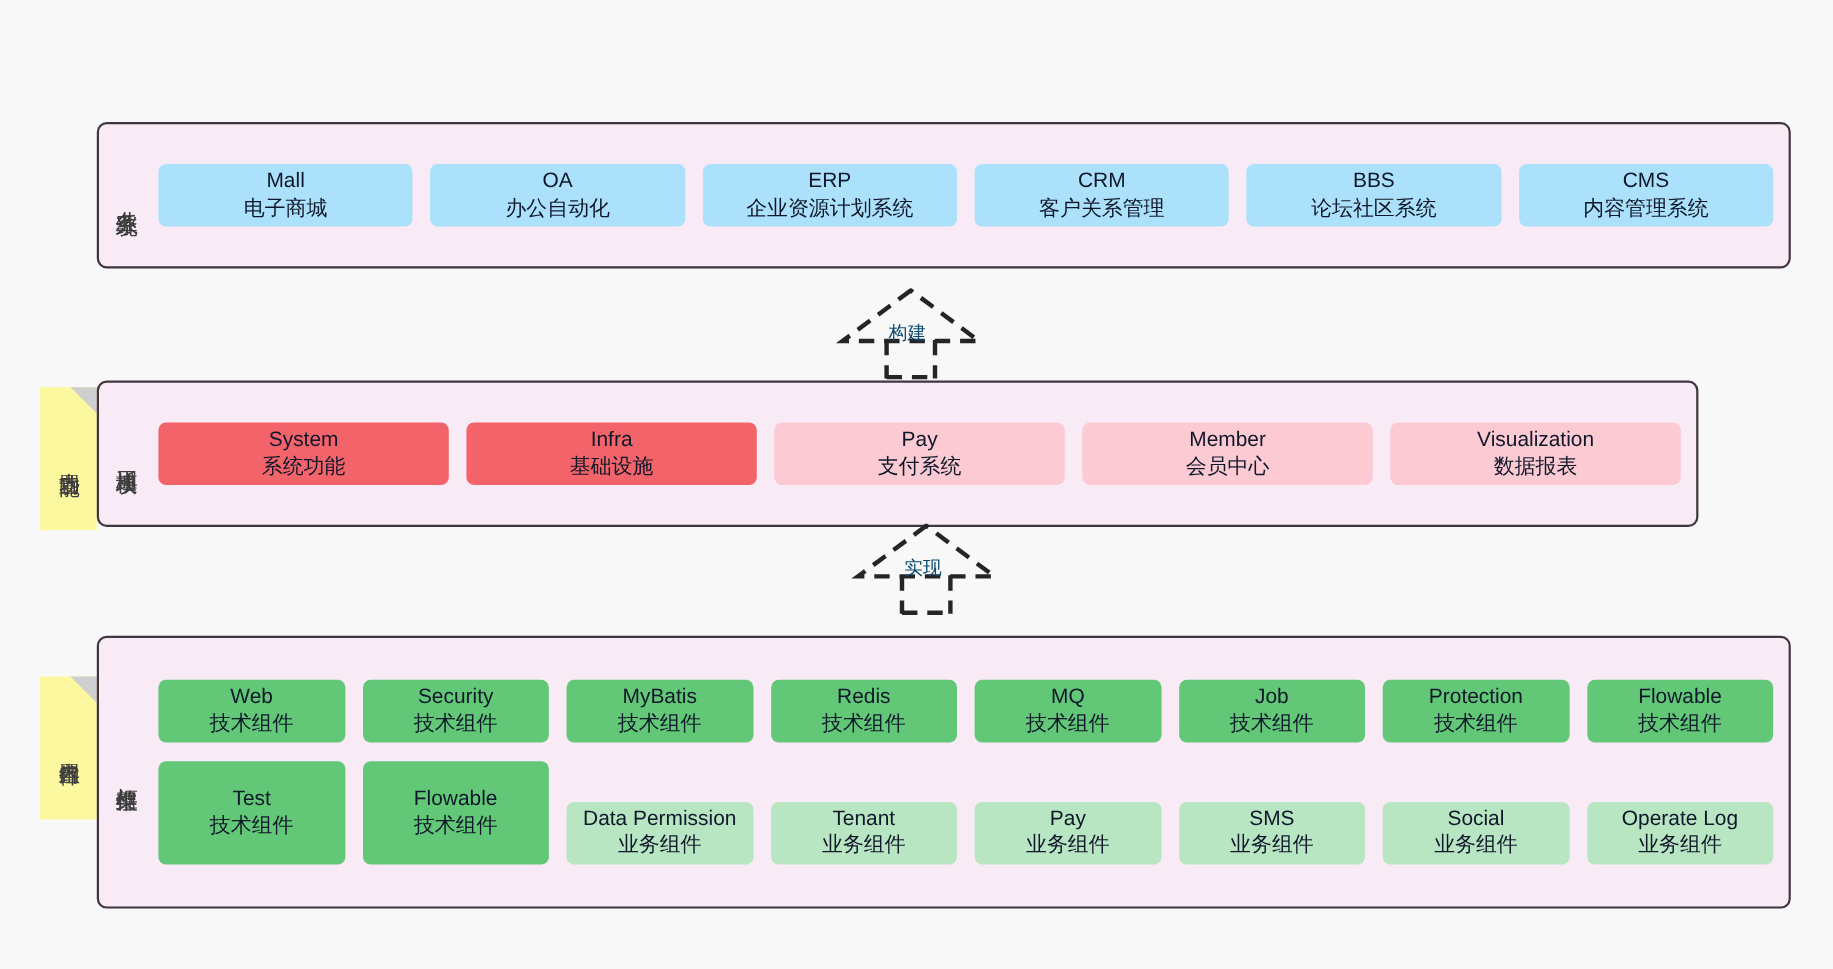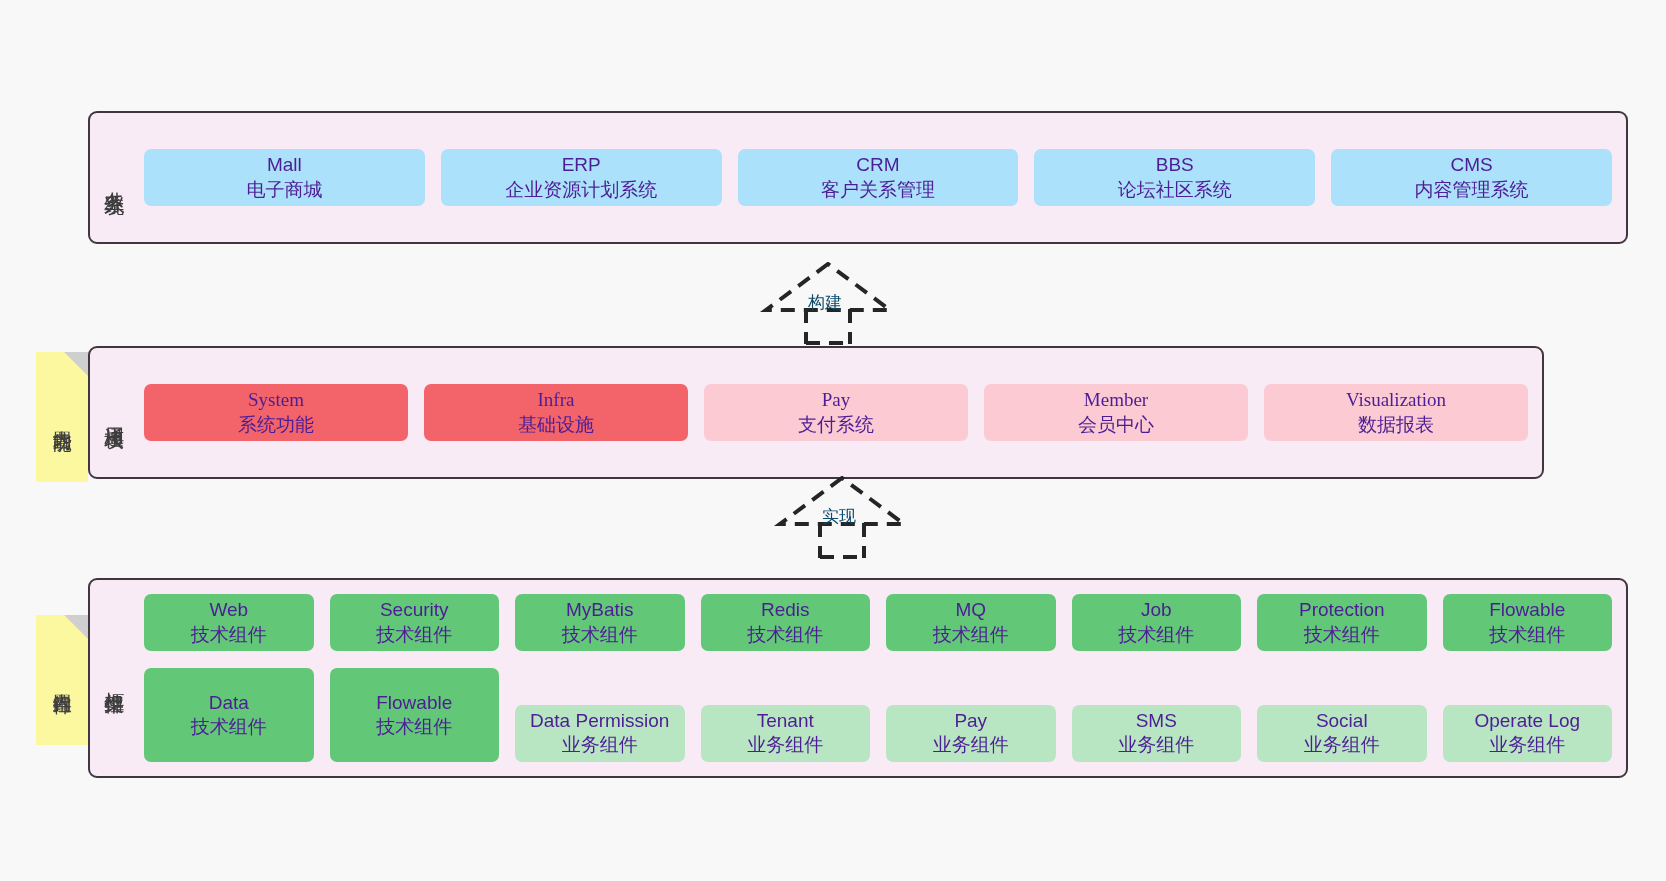--- a/index.html
+++ b/index.html
@@ -55,21 +55,21 @@
   }
   .cell {
     flex: 1 1 0;
     box-sizing: border-box;
     border-radius: 7px;
     display: flex;
     flex-direction: column;
     align-items: center;
     justify-content: center;
     text-align: center;
-    color: #4c1d95;
+    color: #0f172a;
     font-size: 19px;
     line-height: 1.28;
     padding: 4px 6px;
     user-select: none;
   }
   .cell .l1 { white-space: nowrap; }
   .cell .l2 { white-space: nowrap; }
   .cell.wrap .l1 { white-space: normal; }
 
   
@@ -125,20 +125,24 @@
 
   <div class="layer" id="layer-business" style="left:88px; top:111px; width:1540px; height:133px;">
     <div class="layer-label">业务系统</div>
     <div class="layer-body">
       <div class="layer-row">
         <div class="cell c-blue">
           <span class="l1">Mall</span>
           <span class="l2">电子商城</span>
         </div>
         <div class="cell c-blue">
+          <span class="l1">OA</span>
+          <span class="l2">办公自动化</span>
+        </div>
+        <div class="cell c-blue">
           <span class="l1">ERP</span>
           <span class="l2">企业资源计划系统</span>
         </div>
         <div class="cell c-blue">
           <span class="l1">CRM</span>
           <span class="l2">客户关系管理</span>
         </div>
         <div class="cell c-blue">
           <span class="l1">BBS</span>
           <span class="l2">论坛社区系统</span>
@@ -161,21 +165,21 @@
       <path d="M 48 81 L 92 81" fill="none" stroke="#252525" stroke-width="4" stroke-dasharray="14 9"></path>
     </svg>
     <span class="lbl" style="left:50px; top:29px;">构建</span>
   </div>
 
   <div class="note" style="left:36px; top:352px; width:52px; height:130px;">
     <span class="fold"></span>
     <span>内置功能</span>
   </div>
 
-  <div class="layer" id="layer-modules" style="left:88px; top:346px; width:1456px; height:133px;font-family:Liberation Serif, serif;">
+  <div class="layer" id="layer-modules" style="left:88px; top:346px; width:1456px; height:133px;">
     <div class="layer-label">通用模块</div>
     <div class="layer-body">
       <div class="layer-row">
         <div class="cell c-red">
           <span class="l1">System</span>
           <span class="l2">系统功能</span>
         </div>
         <div class="cell c-red">
           <span class="l1">Infra</span>
           <span class="l2">基础设施</span>
@@ -204,21 +208,21 @@
       <path d="M 48 81 L 92 81" fill="none" stroke="#252525" stroke-width="4" stroke-dasharray="14 9"></path>
     </svg>
     <span class="lbl" style="left:50px; top:29px;">实现</span>
   </div>
 
   <div class="note" style="left:36px; top:615px; width:52px; height:130px;">
     <span class="fold"></span>
     <span>内置组件</span>
   </div>
 
-  <div class="layer" id="layer-framework" style="left:88px; top:578px; width:1540px; height:200px;">
+  <div class="layer" id="layer-framework" style="left:88px; top:578px; width:1540px; height:248px;">
     <div class="layer-label">框架组件</div>
     <div class="layer-body">
 
       <div class="layer-row">
         <div class="cell c-green">
           <span class="l1">Web</span>
           <span class="l2">技术组件</span>
         </div>
         <div class="cell c-green">
           <span class="l1">Security</span>
@@ -245,21 +249,21 @@
           <span class="l2">技术组件</span>
         </div>
         <div class="cell c-green">
           <span class="l1">Flowable</span>
           <span class="l2">技术组件</span>
         </div>
       </div>
 
       <div class="layer-row">
         <div class="cell c-green">
-          <span class="l1">Data</span>
+          <span class="l1">Test</span>
           <span class="l2">技术组件</span>
         </div>
         <div class="cell c-green">
           <span class="l1">Flowable</span>
           <span class="l2">技术组件</span>
         </div>
         <div class="cell c-lightgreen wrap">
           <span class="l1">Data Permission</span>
           <span class="l2">业务组件</span>
         </div>

